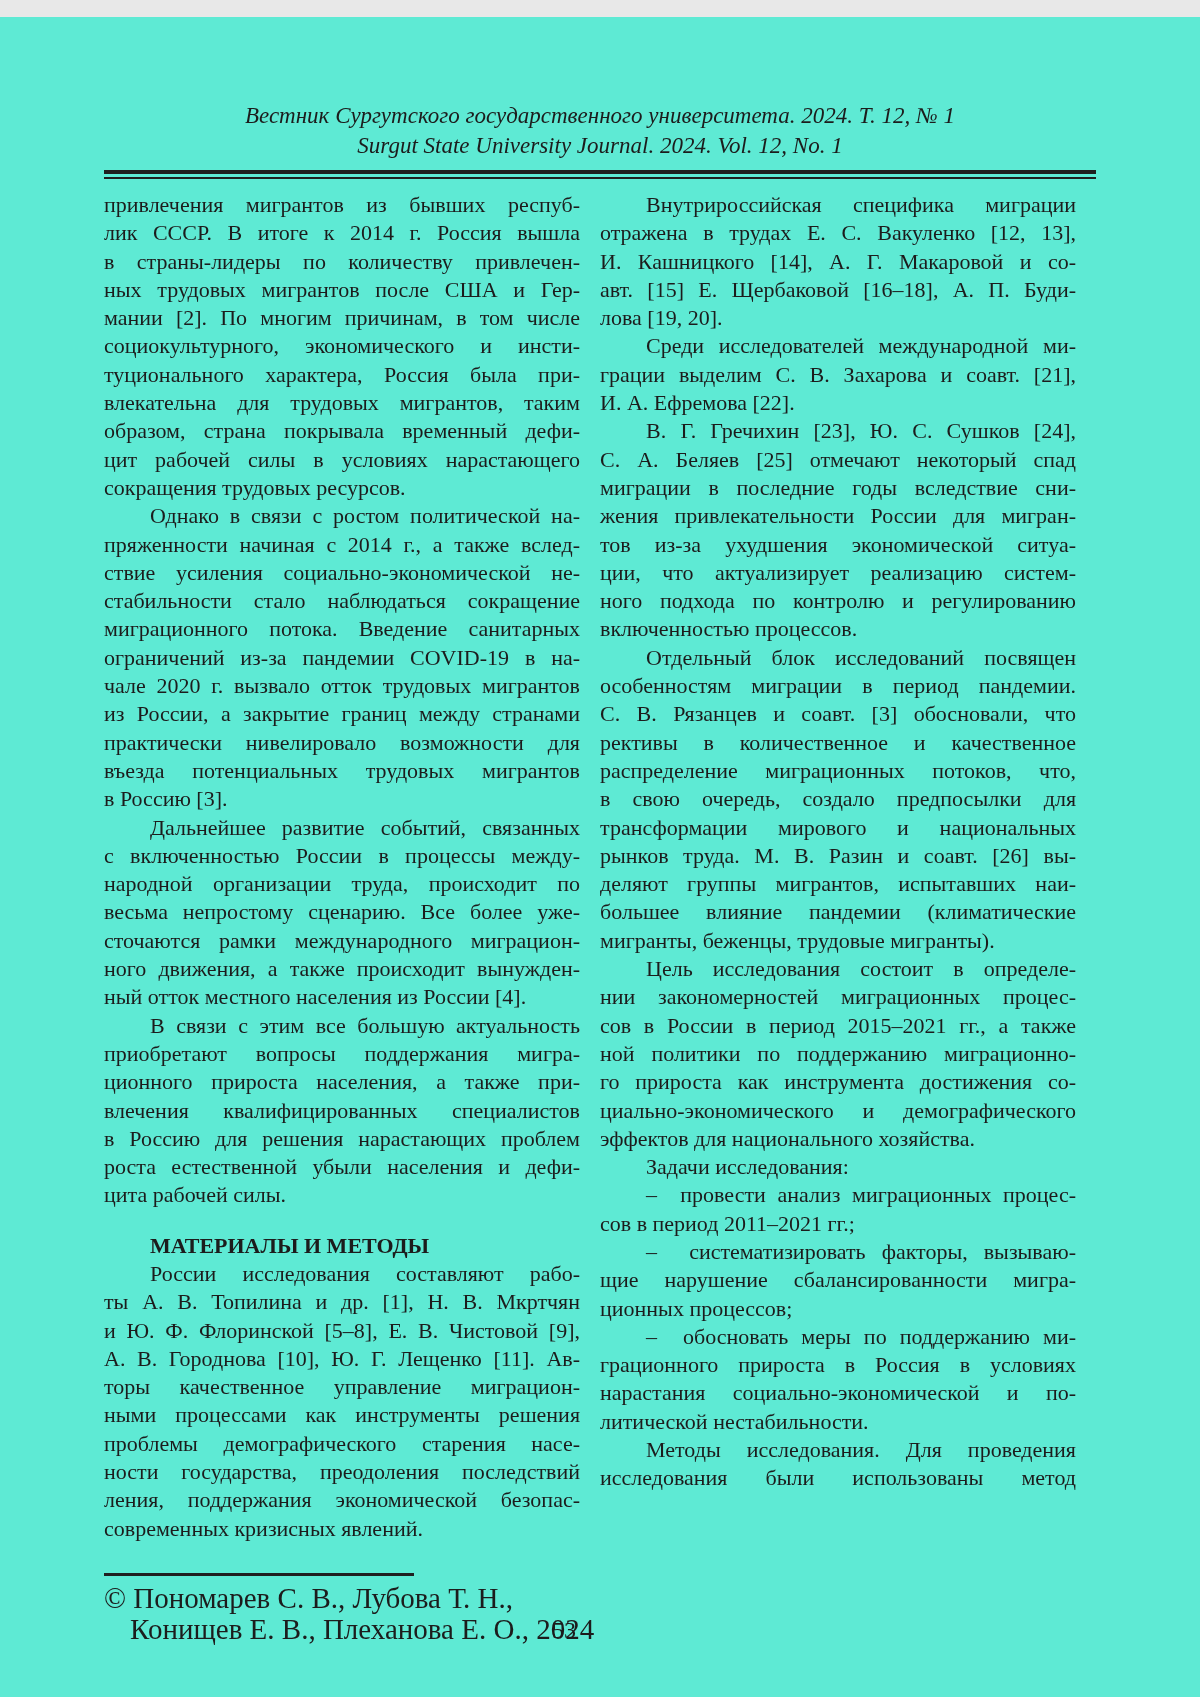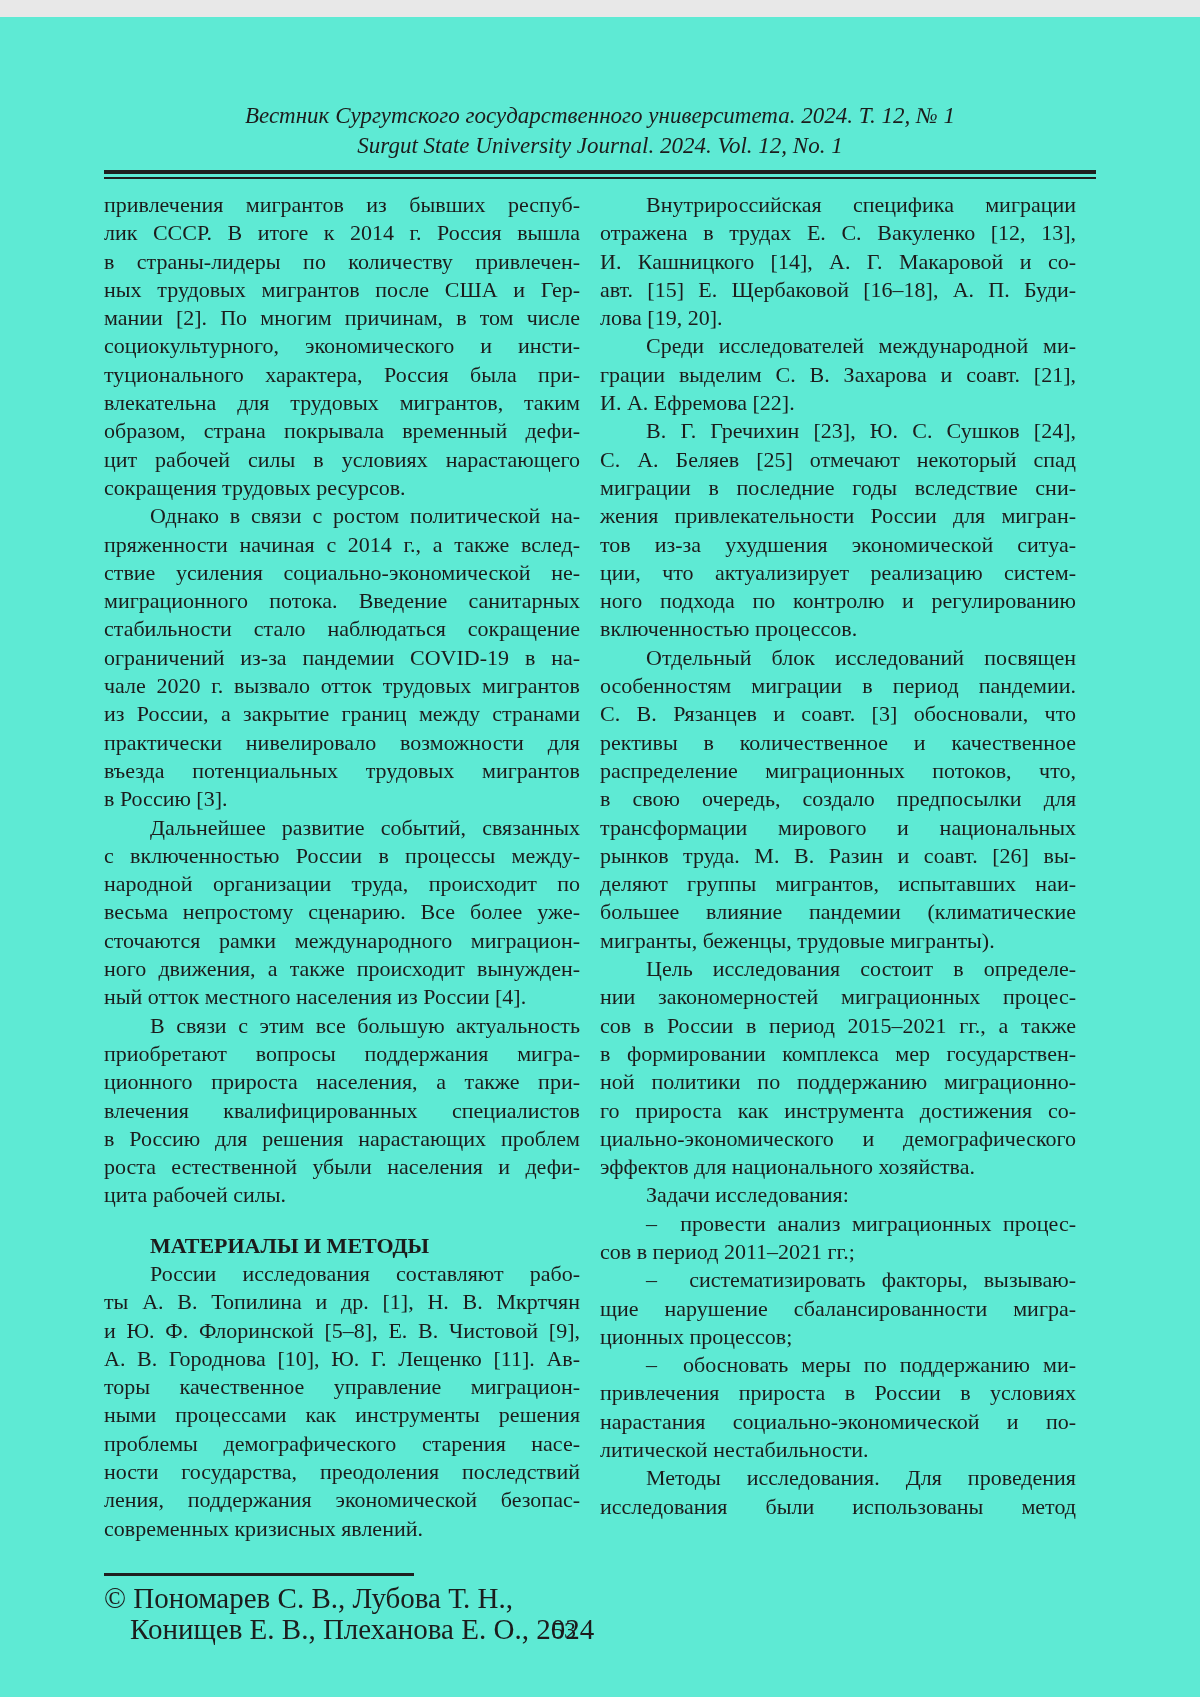--- a/index.html
+++ b/index.html
@@ -97,22 +97,22 @@
             <div class="line">туционального характера, Россия была при-</div>
             <div class="line">влекательна для трудовых мигрантов, таким</div>
             <div class="line">образом, страна покрывала временный дефи-</div>
             <div class="line">цит рабочей силы в условиях нарастающего</div>
             <div class="line lastline">сокращения трудовых ресурсов.</div>
           </div>
           <div class="para">
             <div class="line indent">Однако в связи с ростом политической на-</div>
             <div class="line">пряженности начиная с 2014 г., а также вслед-</div>
             <div class="line">ствие усиления социально-экономической не-</div>
+            <div class="line">стабильности стало наблюдаться сокращение</div>
             <div class="line">миграционного потока. Введение санитарных</div>
-            <div class="line">стабильности стало наблюдаться сокращение</div>
             <div class="line">ограничений из-за пандемии COVID-19 в на-</div>
             <div class="line">чале 2020 г. вызвало отток трудовых мигрантов</div>
             <div class="line">из России, а закрытие границ между странами</div>
             <div class="line">практически нивелировало возможности для</div>
             <div class="line">въезда потенциальных трудовых мигрантов</div>
             <div class="line lastline">в Россию [3].</div>
           </div>
           <div class="para">
             <div class="line indent">Дальнейшее развитие событий, связанных</div>
             <div class="line">с включенностью России в процессы между-</div>
@@ -178,41 +178,40 @@
             <div class="line">трансформации мирового и национальных</div>
             <div class="line">рынков труда. М. В. Разин и соавт. [26] вы-</div>
             <div class="line">деляют группы мигрантов, испытавших наи-</div>
             <div class="line">большее влияние пандемии (климатические</div>
             <div class="line lastline">мигранты, беженцы, трудовые мигранты).</div>
           </div>
           <div class="para">
             <div class="line indent">Цель исследования состоит в определе-</div>
             <div class="line">нии закономерностей миграционных процес-</div>
             <div class="line">сов в России в период 2015–2021 гг., а также</div>
-            <div class="line">в формировании комплекса мер государствен-</div>
             <div class="line">ной политики по поддержанию миграционно-</div>
             <div class="line">го прироста как инструмента достижения со-</div>
             <div class="line">циально-экономического и демографического</div>
             <div class="line lastline">эффектов для национального хозяйства.</div>
           </div>
           <div class="para">
             <div class="line indent lastline">Задачи исследования:</div>
           </div>
           <div class="para">
             <div class="line indent">–&nbsp; провести анализ миграционных процес-</div>
             <div class="line lastline">сов в период 2011–2021 гг.;</div>
           </div>
           <div class="para">
             <div class="line indent">–&nbsp; систематизировать факторы, вызываю-</div>
             <div class="line">щие нарушение сбалансированности мигра-</div>
             <div class="line lastline">ционных процессов;</div>
           </div>
           <div class="para">
             <div class="line indent">–&nbsp; обосновать меры по поддержанию ми-</div>
-            <div class="line">привлечения прироста в России в условиях</div>
+            <div class="line">грационного прироста в Россия в условиях</div>
             <div class="line">нарастания социально-экономической и по-</div>
             <div class="line lastline">литической нестабильности.</div>
           </div>
           <div class="para">
             <div class="line indent">Методы исследования. Для проведения</div>
             <div class="line">исследования были использованы метод</div>
           </div>
         </div>
     </div>
 

